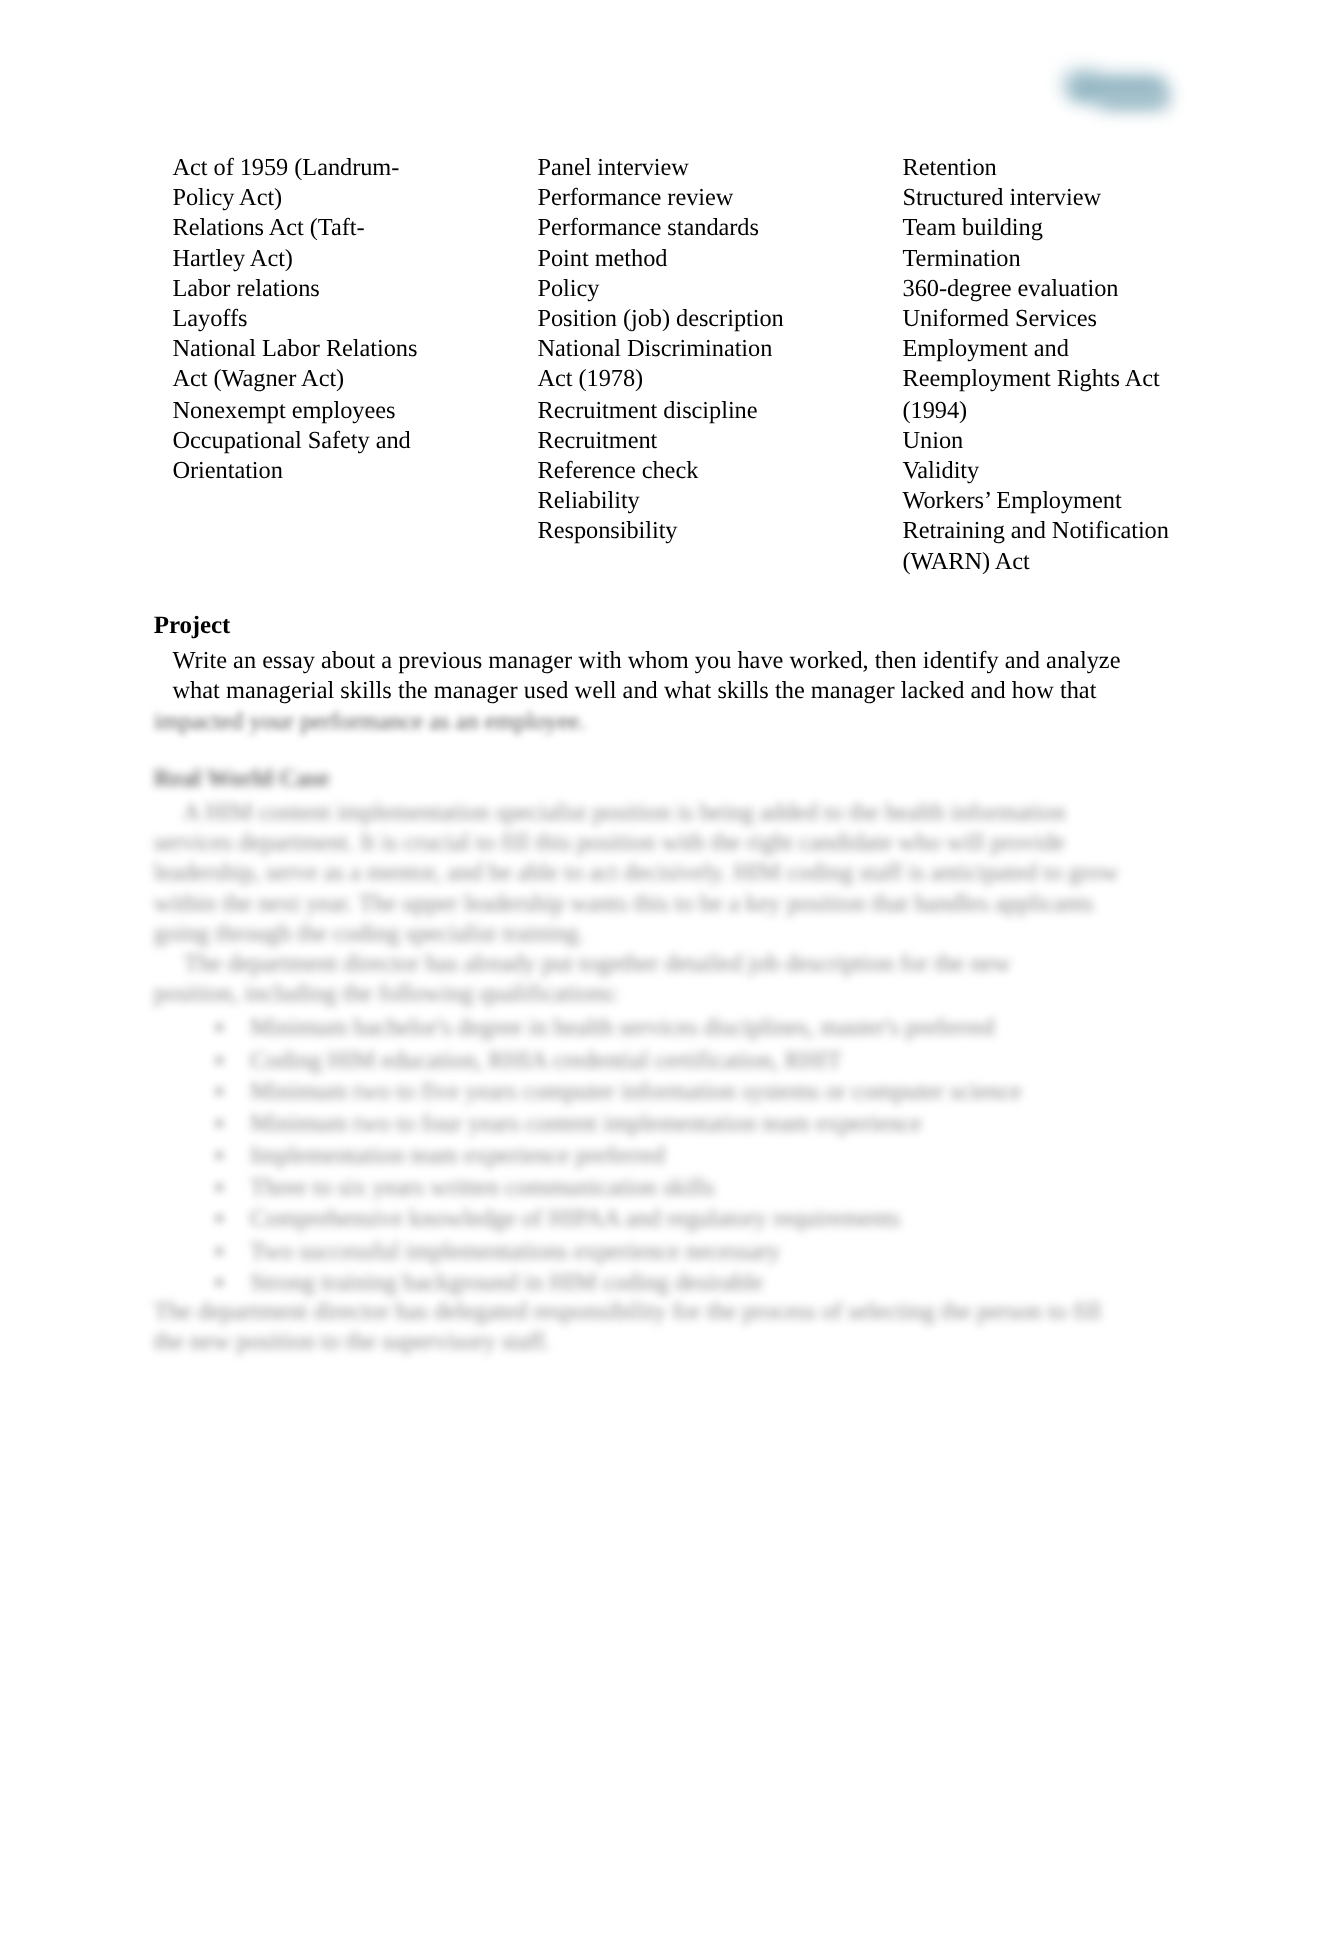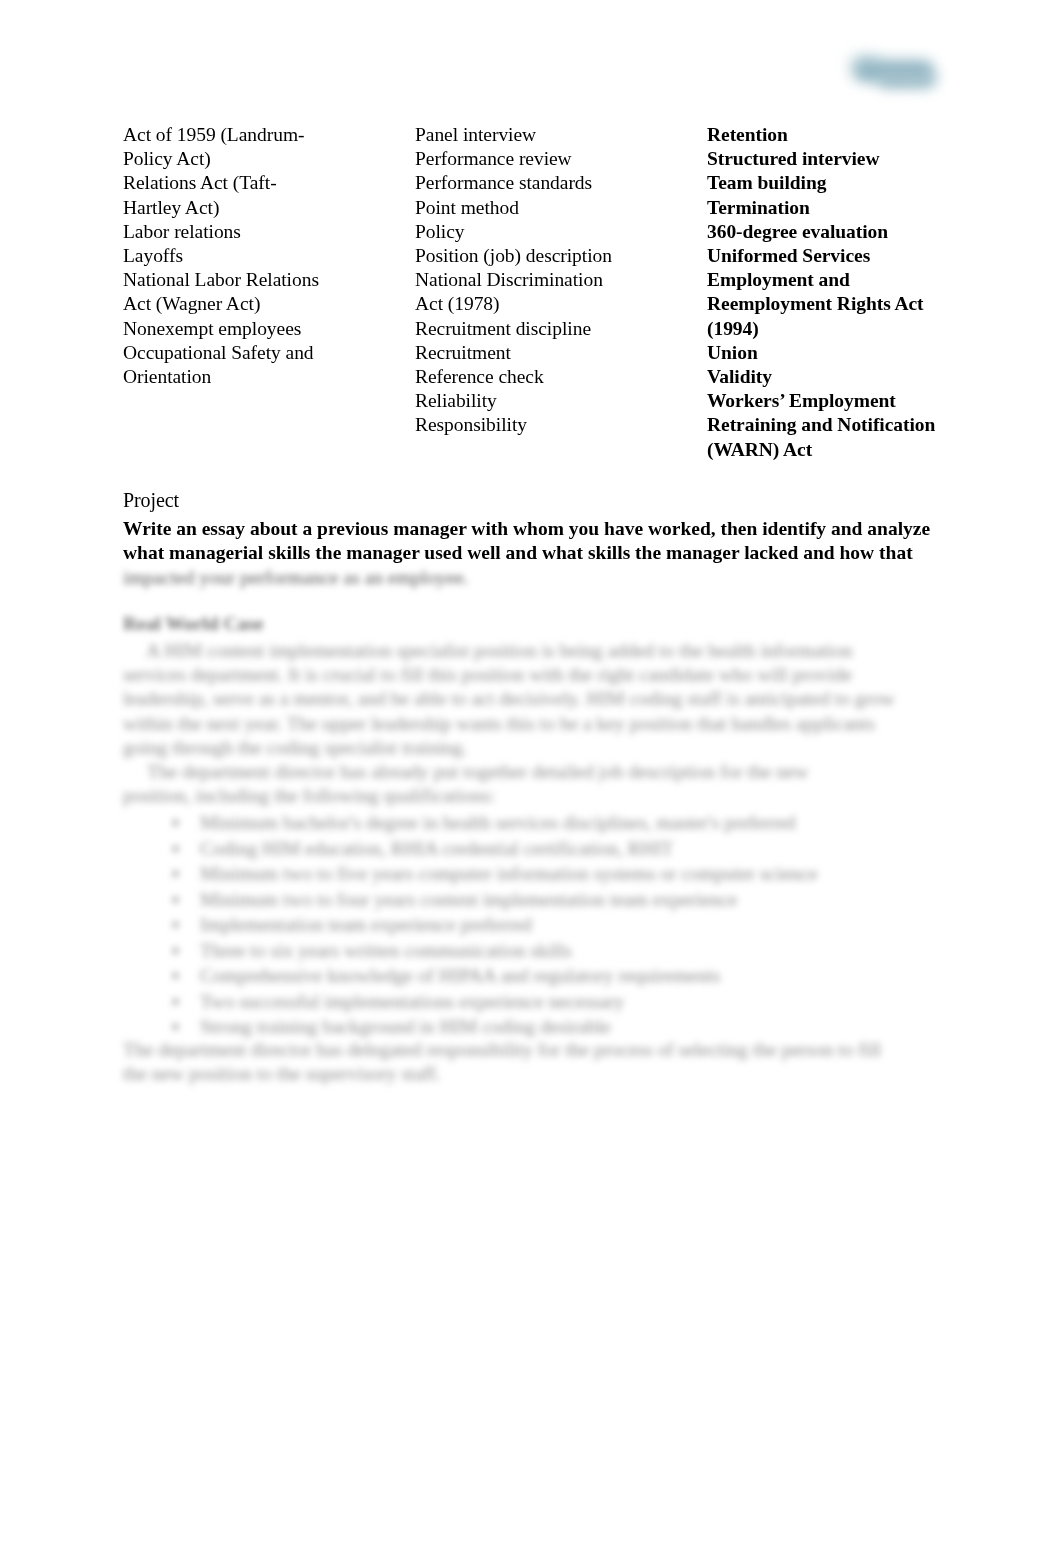--- a/index.html
+++ b/index.html
@@ -68,47 +68,46 @@
     display: flex;
     gap: 0;
   }
   .glossary-column {
     width: 292px;
     flex: 0 0 292px;
   }
   .glossary-column:last-child {
     width: 246px;
     flex: 0 0 246px;
-    font-weight: bold;
   }
   .glossary-line {
     font-size: 19.5px;
     line-height: 24.2px;
     white-space: pre;
     letter-spacing: -0.05px;
+    margin-left: 15px;
   }
 
   
   .project-heading {
     position: absolute;
     left: 123px;
     top: 488px;
     font-size: 20px;
-    font-weight: normal;
+    font-weight: bold;
     line-height: 24px;
     letter-spacing: -0.1px;
   }
   .project-body {
     position: absolute;
-    left: 123px;
+    left: 138px;
     top: 517px;
     width: 818px;
     font-size: 19.5px;
     line-height: 24.2px;
-    font-weight: bold;
   }
   .project-body .line {
     white-space: pre;
   }
 
   
   .blurred {
     filter: blur(3.1px);
     color: #575757;
     user-select: none;

